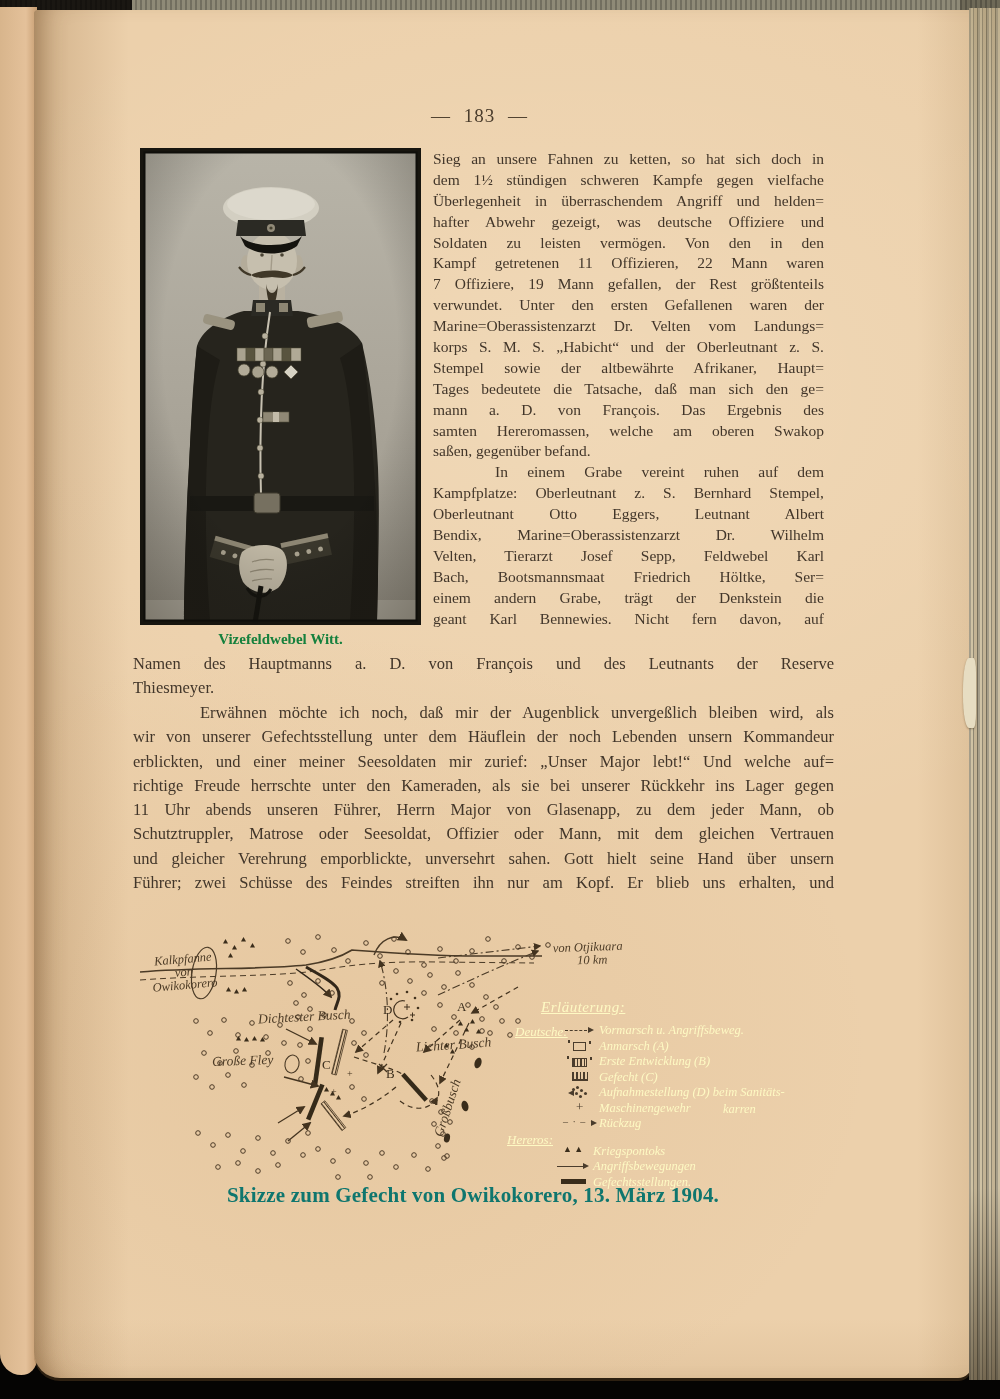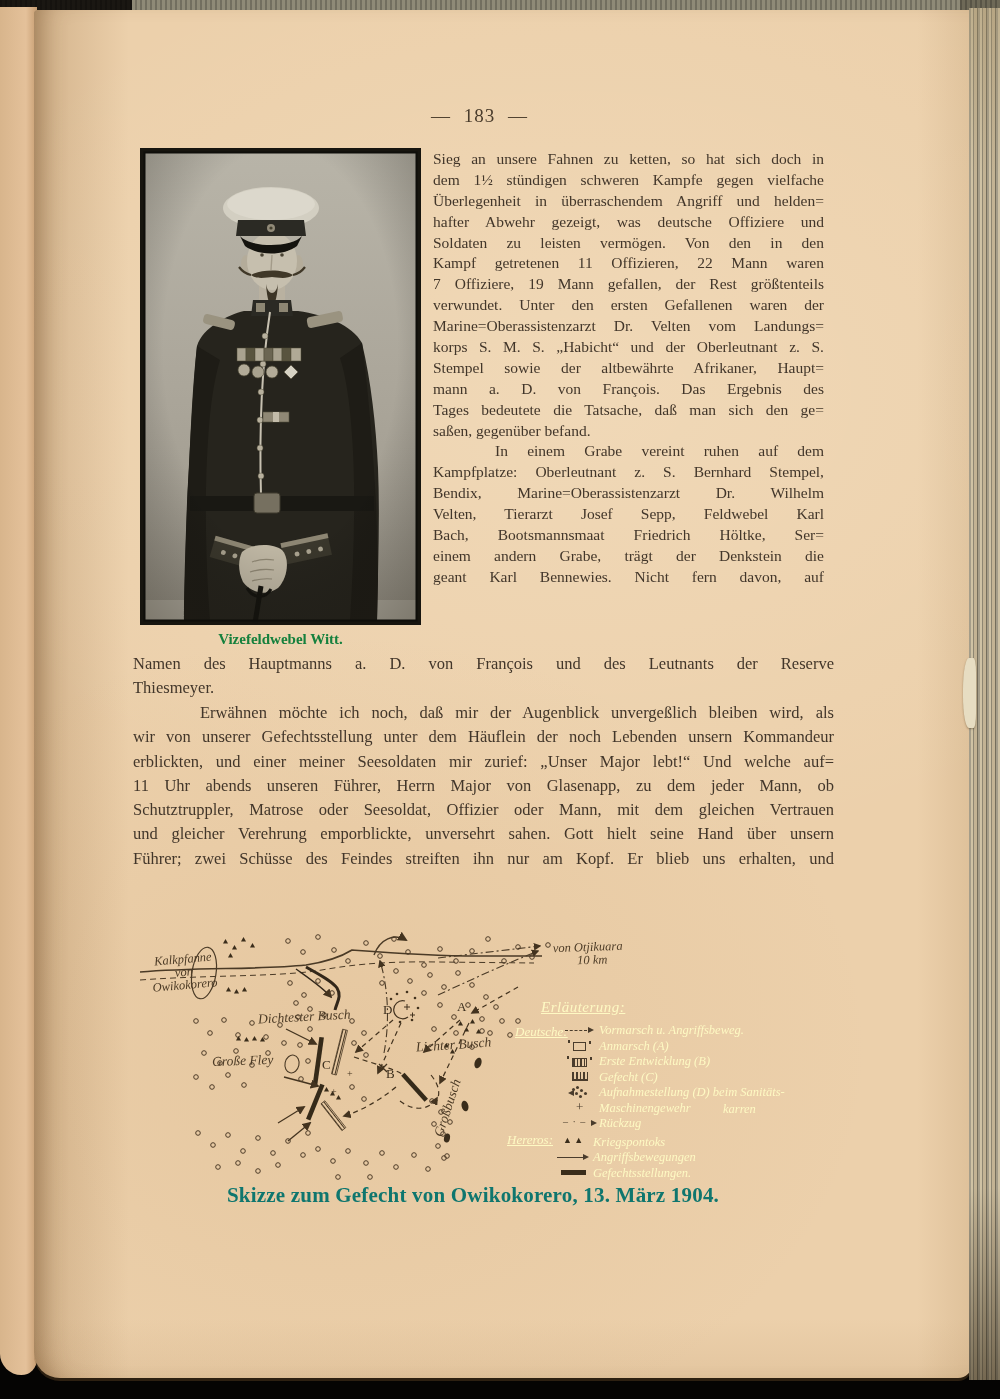--- a/index.html
+++ b/index.html
@@ -63,21 +63,21 @@
   .lab-otji .l2{margin-left:24px;}
   .map-caption{left:108px;top:1183px;width:730px;text-align:center;font-weight:bold;
     font-size:21px;letter-spacing:.2px;color:#0f766e;}
   
   .map-legend{left:505px;top:999px;width:380px;color:#fef9c3;}
   .leg-title{margin-left:36px;font-style:italic;font-size:15px;text-decoration:underline;letter-spacing:.5px;}
   .leg-lead{position:absolute;font-style:italic;font-size:13px;text-decoration:underline;}
   .lead-de{left:10px;top:25px;}
   .lead-he{left:2px;top:133px;}
   .leg-rows-de{margin:7px 0 0 58px;}
-  .leg-rows-he{margin:3px 0 0 52px;}
+  .leg-rows-he{margin:12px 0 0 52px;}
   .lrow{display:flex;align-items:center;height:15.5px;font-style:italic;font-size:12.5px;white-space:nowrap;text-align:center;}
   .karren{position:absolute;left:218px;top:103px;font-style:italic;font-size:12.5px;}
   
   .sym{display:inline-block;position:relative;width:36px;height:12px;flex:0 0 36px;}
   .sym-dashed-arrow:before{content:"";position:absolute;left:2px;top:5px;width:22px;border-top:1.6px dashed #4a3c2c;}
   .sym-dashed-arrow:after{content:"";position:absolute;left:25px;top:2px;border:3.5px solid transparent;border-left:6px solid #4a3c2c;}
   .sym-anmarsch-box:before{content:"";position:absolute;left:10px;top:2px;width:11px;height:7px;border:1.3px solid #4a3c2c;}
   .sym-anmarsch-box:after{content:"";position:absolute;left:5px;top:0;width:2px;height:3px;background:#4a3c2c;box-shadow:21px 1px 0 #4a3c2c;}
   .sym-entwicklung-box:before{content:"";position:absolute;left:9px;top:2px;width:13px;height:7px;border:1px solid #4a3c2c;
      background:repeating-linear-gradient(90deg,#4a3c2c 0 1.5px,transparent 1.5px 3.5px);}
@@ -212,42 +212,45 @@
           <div class="tline">dem 1½ stündigen schweren Kampfe gegen vielfache</div>
           <div class="tline">Überlegenheit in überraschendem Angriff und helden=</div>
           <div class="tline">hafter Abwehr gezeigt, was deutsche Offiziere und</div>
           <div class="tline">Soldaten zu leisten vermögen.  Von den in den</div>
           <div class="tline">Kampf getretenen 11 Offizieren, 22 Mann waren</div>
           <div class="tline">7 Offiziere, 19 Mann gefallen, der Rest größtenteils</div>
           <div class="tline">verwundet.  Unter den ersten Gefallenen waren der</div>
           <div class="tline">Marine=Oberassistenzarzt Dr. Velten vom Landungs=</div>
           <div class="tline">korps S. M. S. „Habicht“ und der Oberleutnant z. S.</div>
           <div class="tline">Stempel sowie der altbewährte Afrikaner, Haupt=</div>
+          <div class="tline">Tages bedeutete die Tatsache, daß man sich den ge=</div>
           <div class="tline">mann a. D. von François.  Das Ergebnis des</div>
-          <div class="tline">Tages bedeutete die Tatsache, daß man sich den ge=</div>
+          <div class="tline">samten Hereromassen, welche am oberen Swakop</div>
           <div class="tline noj">saßen, gegenüber befand.</div>
         </div>
       <div>
           <div class="tline" style="text-indent: 62px;">In einem Grabe vereint ruhen auf dem</div>
           <div class="tline">Kampfplatze: Oberleutnant z. S. Bernhard Stempel,</div>
+          <div class="tline">Oberleutnant Otto Eggers, Leutnant Albert</div>
           <div class="tline">Bendix, Marine=Oberassistenzarzt Dr. Wilhelm</div>
           <div class="tline">Velten, Tierarzt Josef Sepp, Feldwebel Karl</div>
           <div class="tline">Bach, Bootsmannsmaat Friedrich Höltke, Ser=</div>
           <div class="tline">einem andern Grabe, trägt der Denkstein die</div>
           <div class="tline">geant Karl Bennewies.  Nicht fern davon, auf</div>
         </div>
     </div>
     <div class="abs wide">
         <div class="tline">Namen des Hauptmanns a. D. von François und des Leutnants der Reserve</div>
         <div class="tline noj">Thiesmeyer.</div>
       </div>
     <div class="abs wide wide2">
         <div class="tline" style="text-indent: 67px;">Erwähnen möchte ich noch, daß mir der Augenblick unvergeßlich bleiben wird, als</div>
         <div class="tline">wir von unserer Gefechtsstellung unter dem Häuflein der noch Lebenden unsern Kommandeur</div>
         <div class="tline">erblickten, und einer meiner Seesoldaten mir zurief: „Unser Major lebt!“  Und welche auf=</div>
+        <div class="tline">richtige Freude herrschte unter den Kameraden, als sie bei unserer Rückkehr ins Lager gegen</div>
         <div class="tline">11 Uhr abends unseren Führer, Herrn Major von Glasenapp, zu dem jeder Mann, ob</div>
         <div class="tline">Schutztruppler, Matrose oder Seesoldat, Offizier oder Mann, mit dem gleichen Vertrauen</div>
         <div class="tline">und gleicher Verehrung emporblickte, unversehrt sahen.  Gott hielt seine Hand über unsern</div>
         <div class="tline">Führer; zwei Schüsse des Feindes streiften ihn nur am Kopf.  Er blieb uns erhalten, und</div>
       </div>
 
     <svg class="abs map-svg" id="map-svg" viewBox="0 0 730 263">
       <defs>
         <marker id="ah" viewBox="0 0 10 10" refX="8" refY="5" markerWidth="7" markerHeight="7" orient="auto-start-reverse">
           <path d="M0,0 L10,5 L0,10 z" fill="#43331f"></path>

